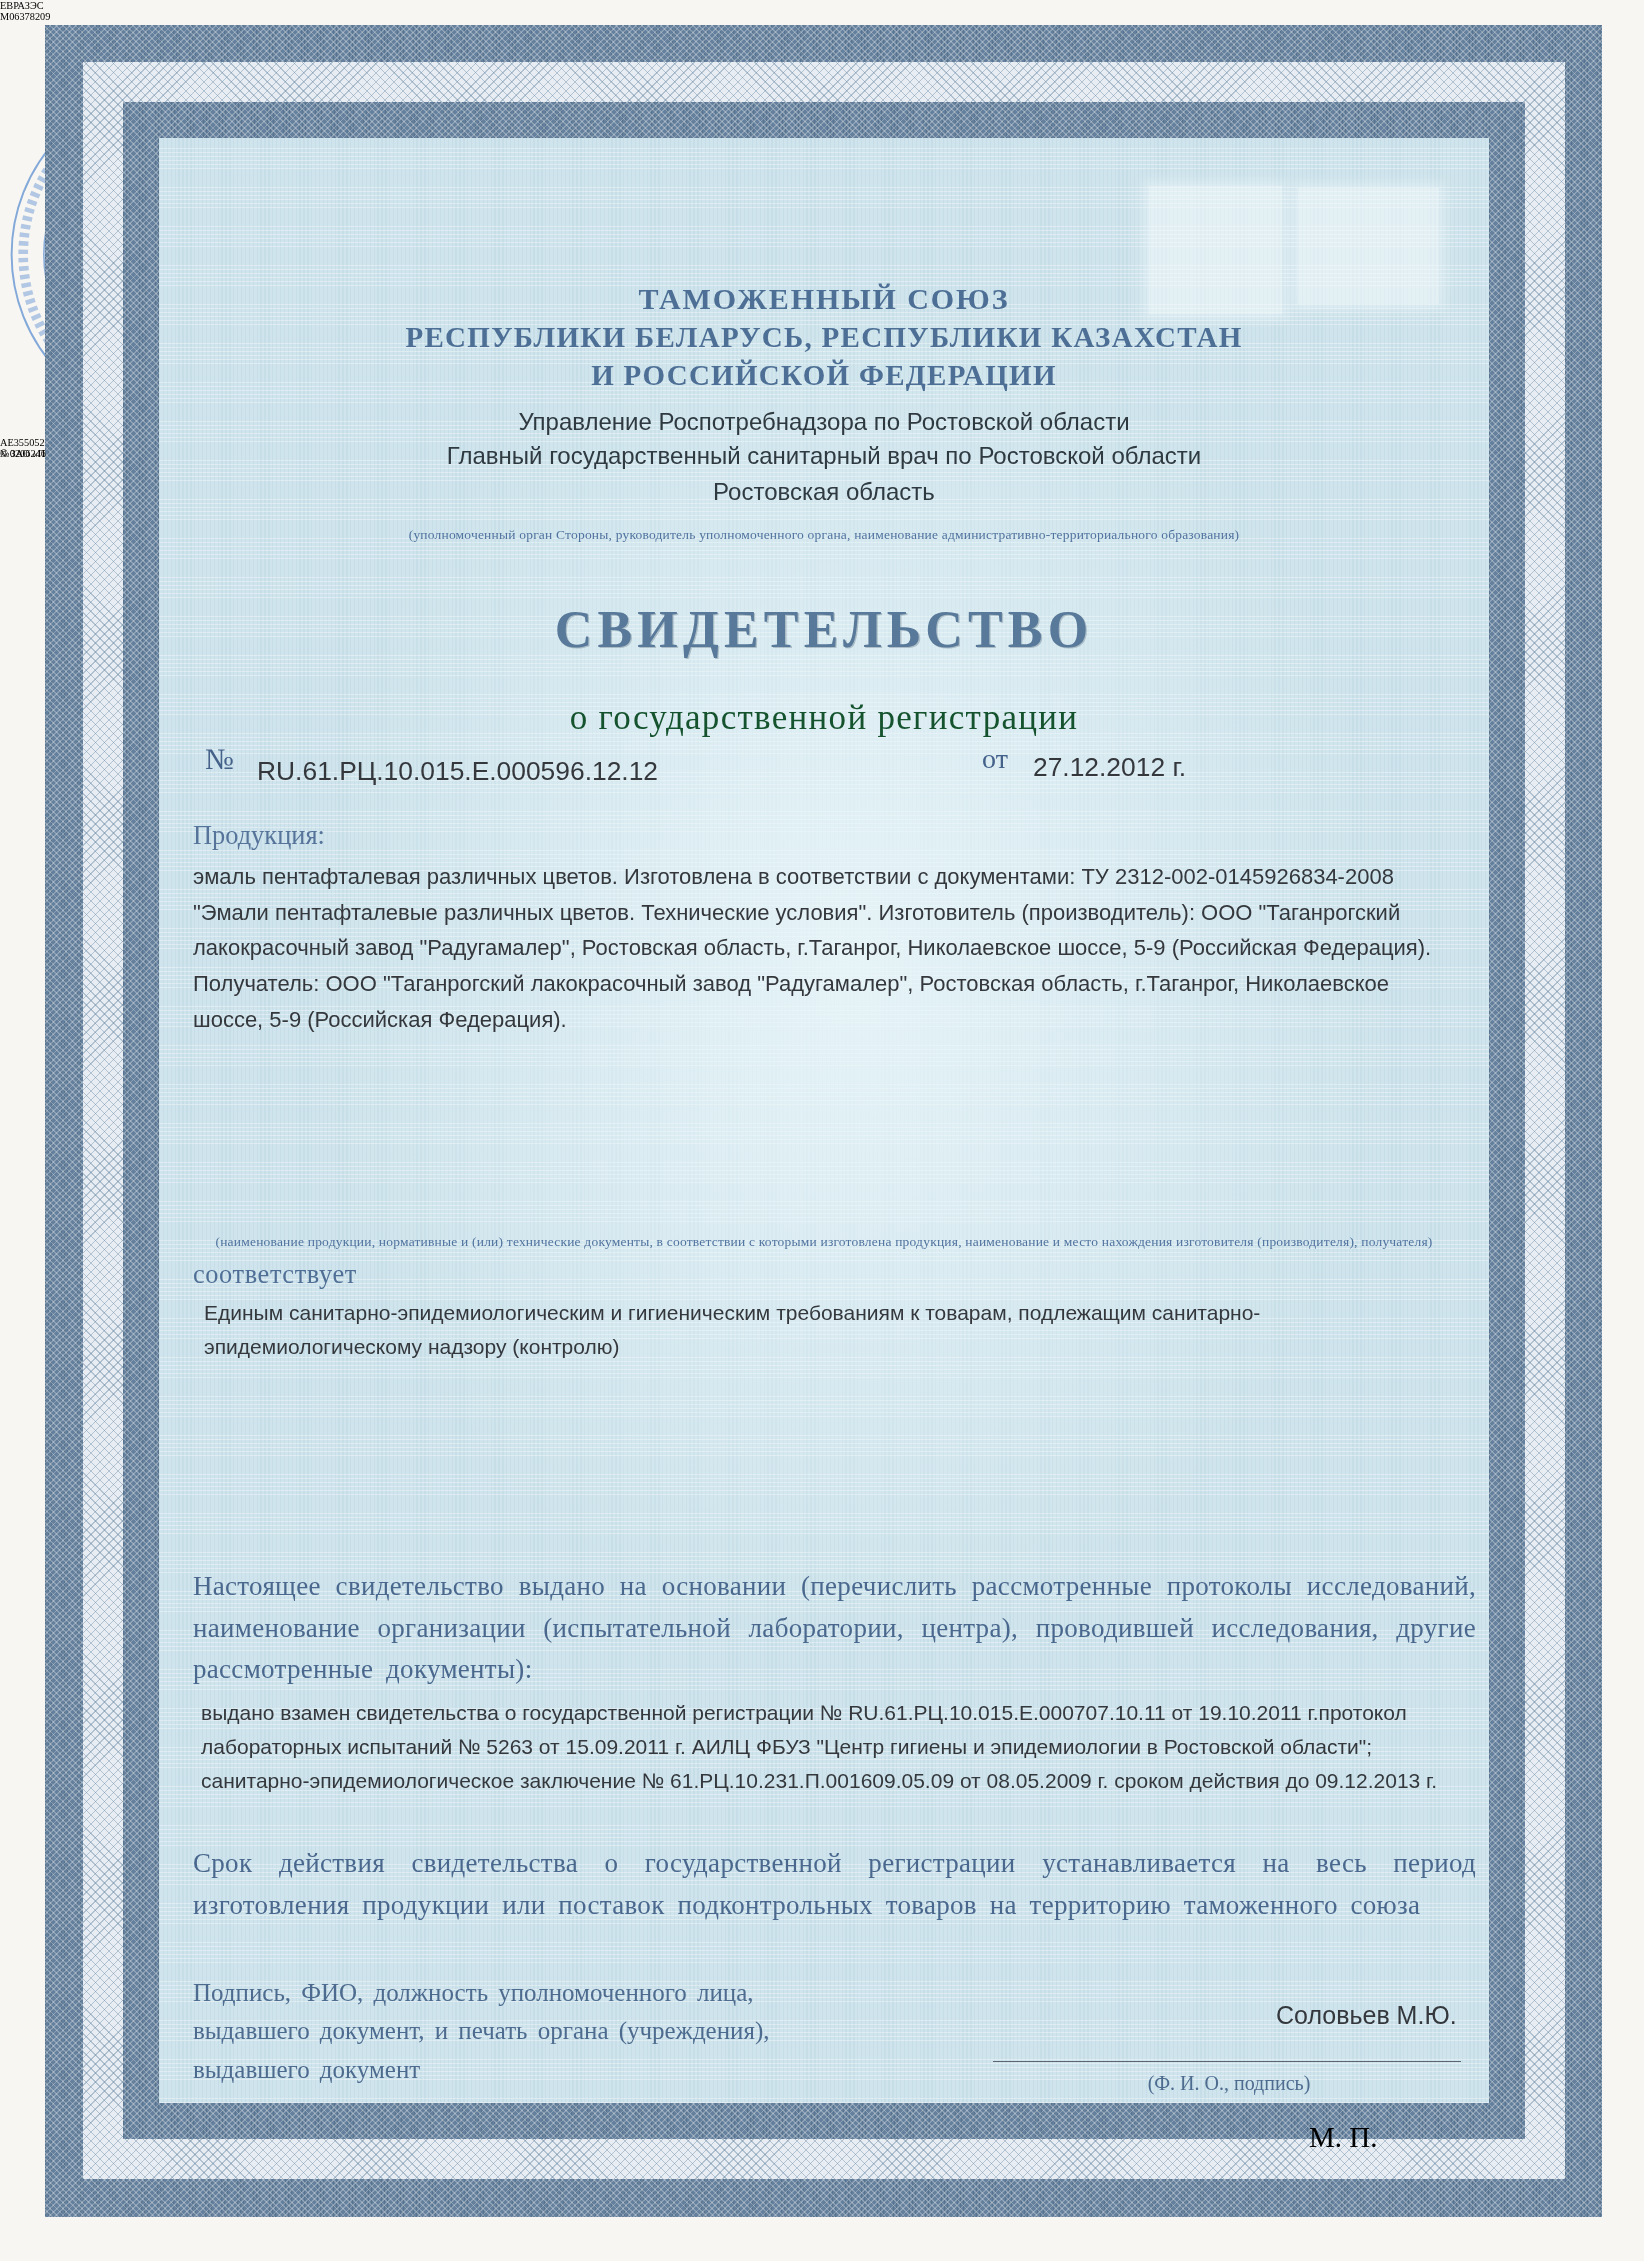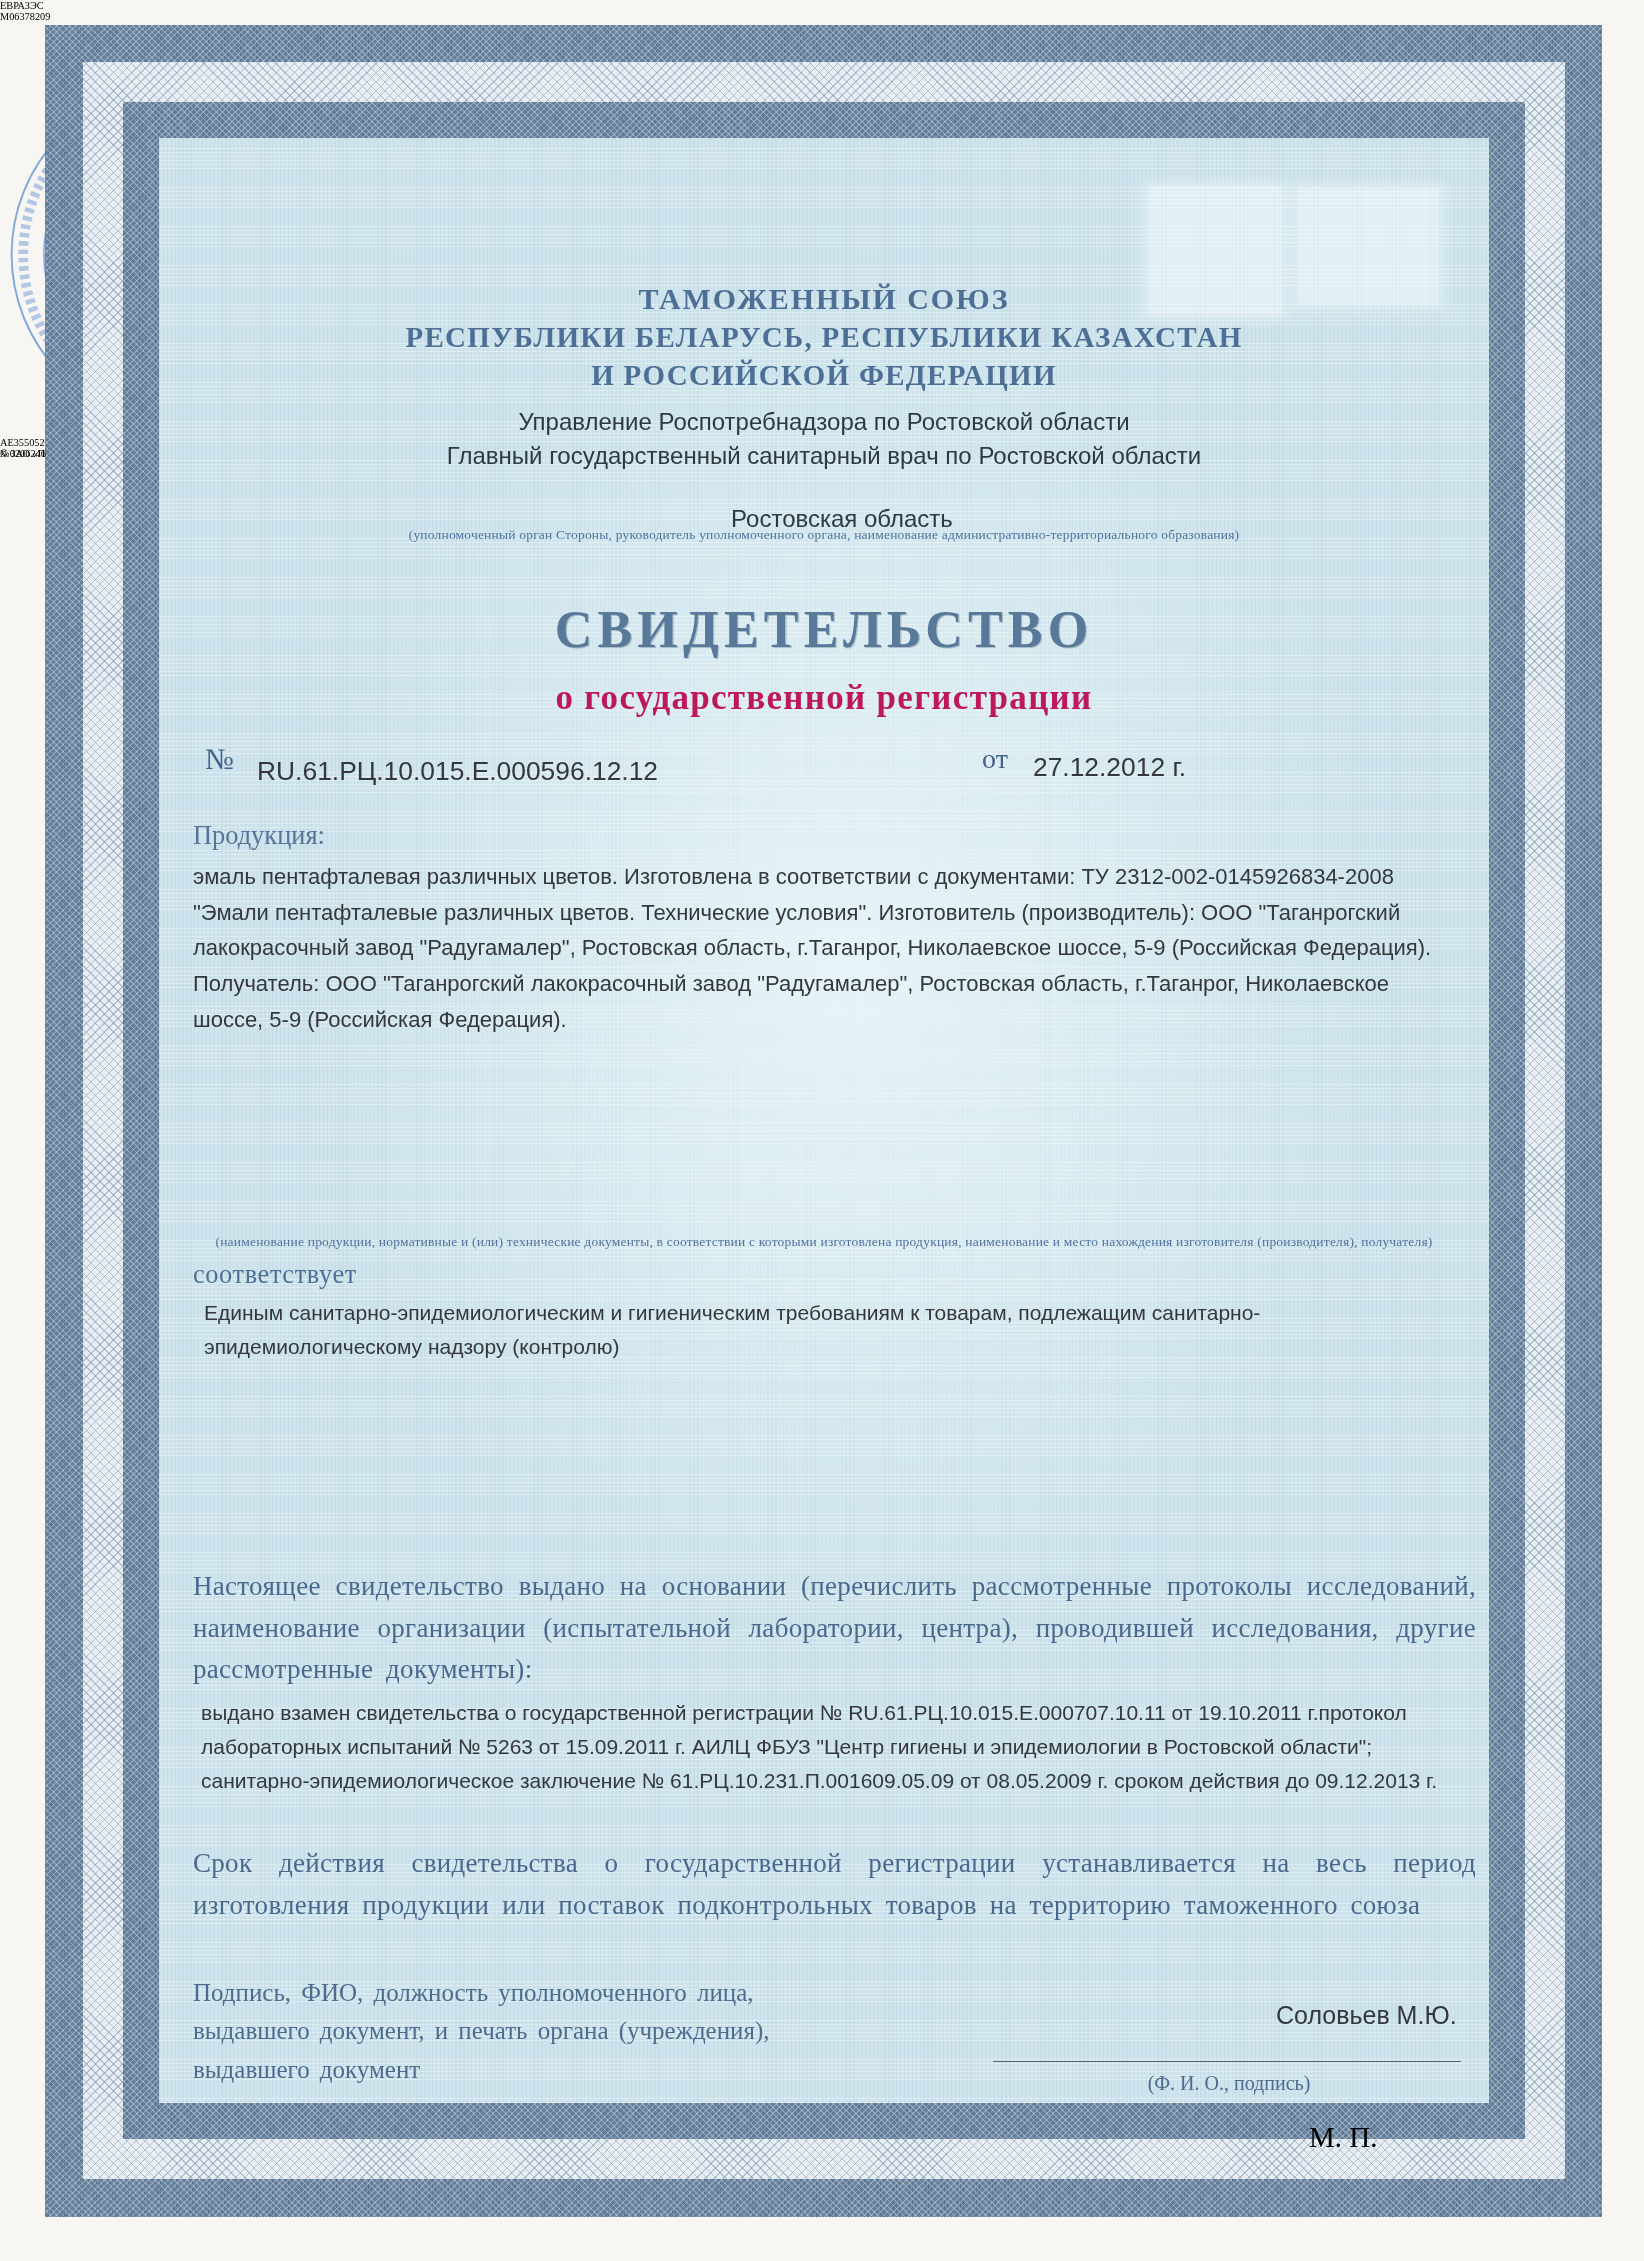--- a/index.html
+++ b/index.html
@@ -30,26 +30,26 @@
   }
   .patch{position:absolute;background:rgba(244,250,252,.55);box-shadow:0 0 11.6px 6.4px rgba(244,250,252,.45);}
   
   .ctr{position:absolute;left:159px;width:1330px;text-align:center;}
   .form-serif{color:#4d6e93;}
   .typed{font-family:"Liberation Sans",sans-serif;color:#34383d;}
   .union1{top:282px;font-size:30px;font-weight:bold;letter-spacing:1.9px;color:#4d6f95;}
   .union2{top:321px;font-size:29px;font-weight:bold;letter-spacing:1.3px;color:#4d6f95;}
   .union3{top:359px;font-size:29px;font-weight:bold;letter-spacing:1.3px;color:#4d6f95;}
   .auth{font-family:"Liberation Sans",sans-serif;color:#2f3940;font-size:24px;}
-  .auth1{top:408px;} .auth2{top:442px;} .auth3{top:505px;padding-left:18px;}
+  .auth1{top:408px;} .auth2{top:442px;} .auth3{top:478px;}
   .cap{font-size:13.5px;color:#50729e;letter-spacing:0.2px;}
   .cap1{top:527px;}
   .title-main{top:600px;font-size:52px;font-weight:bold;letter-spacing:5.2px;color:#587999;
               text-shadow:1.3px 1.3px 0 rgba(40,60,80,.25);}
-  .title-sub{top:678px;font-size:35px;font-weight:bold;letter-spacing:1.3px;color:#be185d;}
+  .title-sub{top:698px;font-size:35px;font-weight:normal;letter-spacing:1.3px;color:#14532d;}
   .abs{position:absolute;}
   .no-sign{left:205px;top:742px;font-size:30px;color:#44618a;}
   .no-val{left:257px;top:756px;font-size:26.4px;}
   .from-lbl{left:982px;top:743px;font-size:28px;color:#44618a;}
   .date-val{left:1033px;top:752px;font-size:26.4px;}
   .prod-lbl{left:193px;top:820px;font-size:26.4px;color:#56749a;}
   .prod-txt{left:193px;top:859px;width:1271px;font-size:22px;line-height:1.62;}
   .cap2{top:1234px;}
   .conform-lbl{left:193px;top:1259px;font-size:26.4px;color:#4f6f96;letter-spacing:0.6px;}
   .conform-txt{left:204px;top:1296px;width:1174px;font-size:21px;line-height:1.6;}

